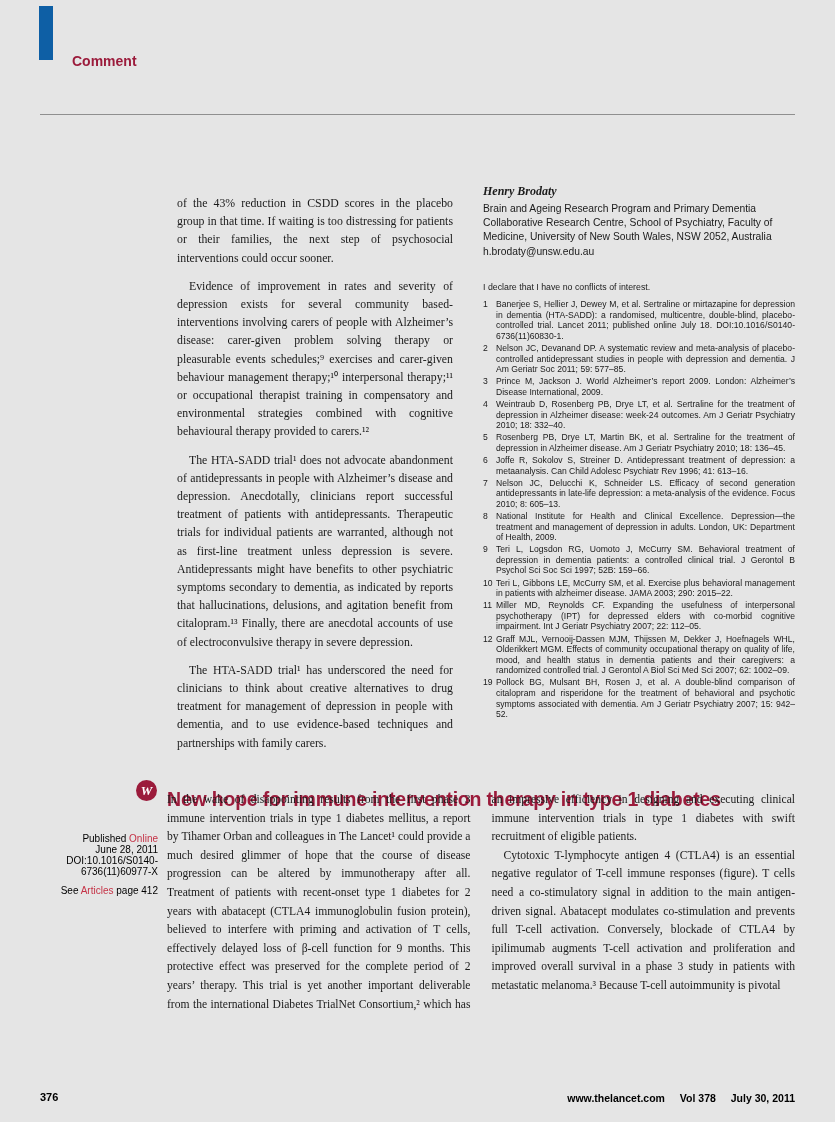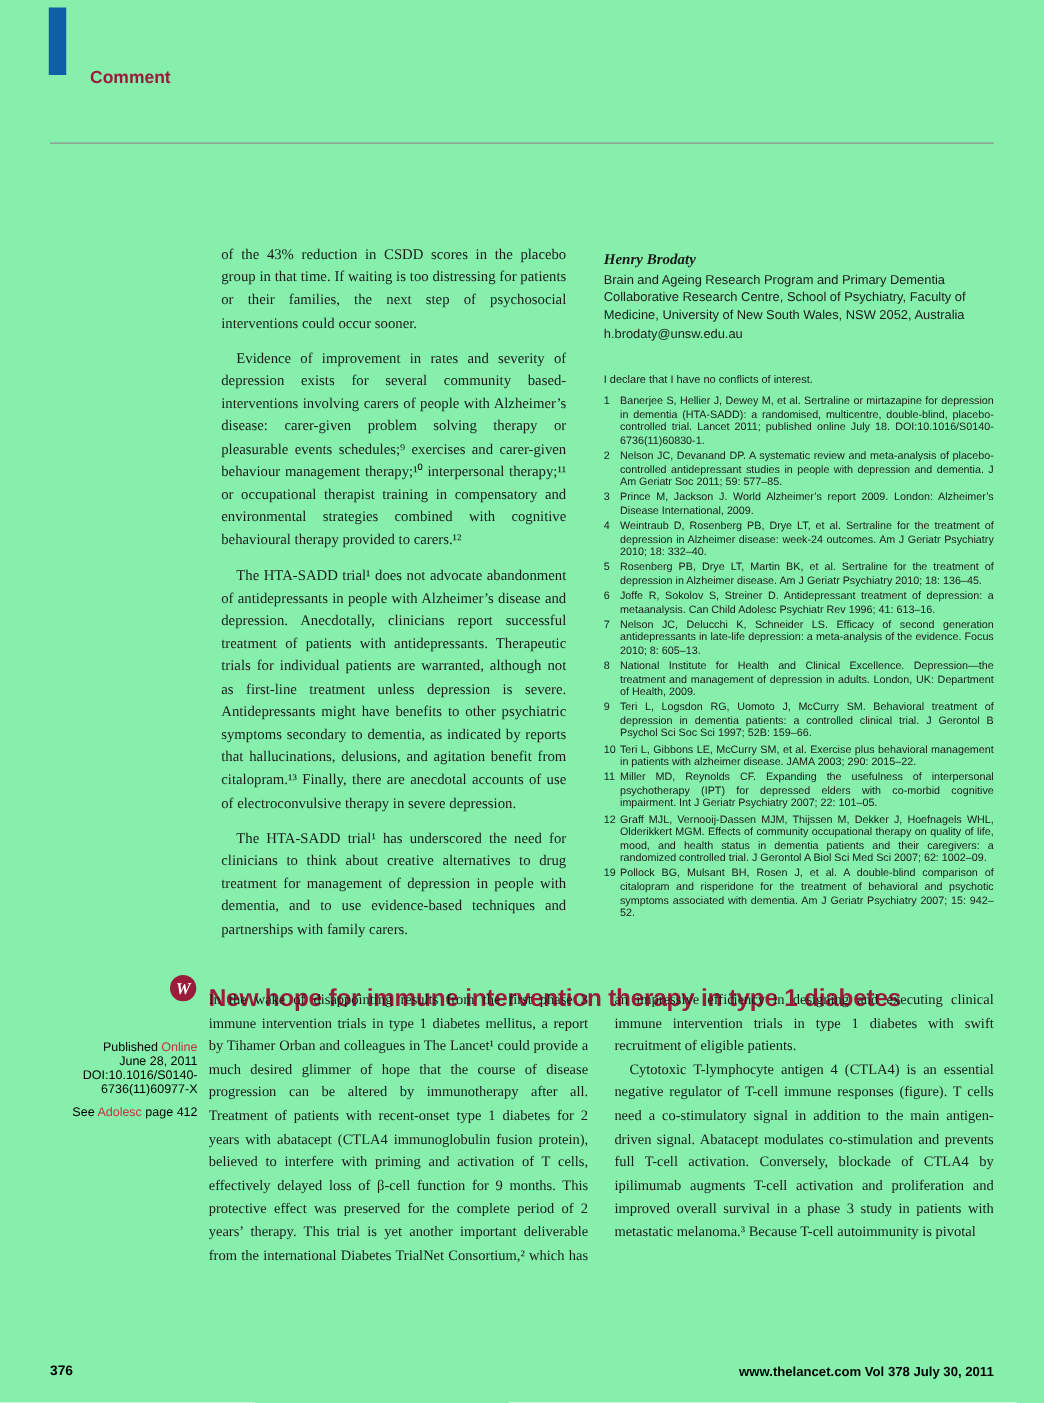--- a/index.html
+++ b/index.html
@@ -1,29 +1,29 @@
 <!DOCTYPE html>
 <html lang="en"><head>
 <meta charset="utf-8">
 <style>
   html,body{margin:0;padding:0;background:#ffffff;}
-  .page{position:relative;width:835px;height:1122px;background:#86efac;overflow:hidden;
+  .page{position:relative;width:835px;height:1122px;background:#e5e5e5;overflow:hidden;
         font-family:"Liberation Sans",sans-serif;color:#1a1a1a;}
 
   .blue-bar{position:absolute;left:39px;top:6px;width:14px;height:54px;background:#0e5fa5;}
   .section-heading{position:absolute;left:72px;top:53px;font-size:14px;font-weight:bold;color:#9b1b3b;}
   .top-rule{position:absolute;left:40px;top:114px;width:755px;height:1px;background:#8f8f8f;}
 
   
   .a1-left{position:absolute;left:167px;top:184px;width:296px;
            font-family:"Liberation Serif",serif;font-size:11.8px;line-height:18.2px;text-align:justify;}
   .a1-left p{margin:10px;}
   .a1-left p + p{text-indent:12px;}
 
-  .a1-right{position:absolute;left:483px;top:200px;width:312px;}
+  .a1-right{position:absolute;left:483px;top:184px;width:312px;}
   .author-name{font-family:"Liberation Serif",serif;font-style:italic;font-weight:bold;
                font-size:12px;margin:0 0 3px 0;}
   .author-affil{font-size:10.3px;line-height:13.8px;}
   .author-email{font-size:10.3px;line-height:13.8px;margin-top:2px;}
   .declaration{margin-top:23px;font-size:8.8px;line-height:11px;}
   .references{margin-top:6px;font-size:8.6px;line-height:10.6px;text-align:justify;}
   .ref{display:flex;margin-bottom:1.5px;}
   .ref-num{width:13px;flex:none;}
   .ref-text{flex:1;}
 
@@ -40,21 +40,21 @@
   .a2-body{position:absolute;left:167px;top:791px;width:628px;height:248px;
            column-count:2;column-gap:21px;overflow:hidden;
            font-family:Liberation Serif, serif;font-size:11.6px;line-height:18.6px;text-align:justify;}
   .a2-body p{margin:0;}
   .a2-body p + p{text-indent:12px;}
 
   
   .footer-page{position:absolute;left:40px;top:1091px;font-size:11px;font-weight:bold;color:#000;}
   .footer-right{position:absolute;right:40px;top:1092px;font-size:10.5px;font-weight:bold;color:#000;
                 text-align:right;}
-  .footer-right .gap{margin-left:0;}
+  .footer-right .gap{margin-left:12px;}
 </style>
 </head>
 <body>
 
 <div class="page">
 
   <div class="blue-bar"></div>
   <div class="section-heading">Comment</div>
   <div class="top-rule"></div>
 
@@ -107,21 +107,21 @@
       <div class="ref">
         <span class="ref-num">9</span>
         <span class="ref-text">Teri L, Logsdon RG, Uomoto J, McCurry SM. Behavioral treatment of depression in dementia patients: a controlled clinical trial. J Gerontol B Psychol Sci Soc Sci 1997; 52B: 159–66.</span>
       </div>
       <div class="ref">
         <span class="ref-num">10</span>
         <span class="ref-text">Teri L, Gibbons LE, McCurry SM, et al. Exercise plus behavioral management in patients with alzheimer disease. JAMA 2003; 290: 2015–22.</span>
       </div>
       <div class="ref">
         <span class="ref-num">11</span>
-        <span class="ref-text">Miller MD, Reynolds CF. Expanding the usefulness of interpersonal psychotherapy (IPT) for depressed elders with co-morbid cognitive impairment. Int J Geriatr Psychiatry 2007; 22: 101–05.</span>
+        <span class="ref-text">Miller MD, Reynolds CF. Expanding the usefulness of interpersonal psychotherapy (IPT) for depressed elders with co-morbid cognitive impairment. Int J Geriatr Psychiatry 2007; 22: 112–05.</span>
       </div>
       <div class="ref">
         <span class="ref-num">12</span>
         <span class="ref-text">Graff MJL, Vernooij-Dassen MJM, Thijssen M, Dekker J, Hoefnagels WHL, Olderikkert MGM. Effects of community occupational therapy on quality of life, mood, and health status in dementia patients and their caregivers: a randomized controlled trial. J Gerontol A Biol Sci Med Sci 2007; 62: 1002–09.</span>
       </div>
       <div class="ref">
         <span class="ref-num">19</span>
         <span class="ref-text">Pollock BG, Mulsant BH, Rosen J, et al. A double-blind comparison of citalopram and risperidone for the treatment of behavioral and psychotic symptoms associated with dementia. Am J Geriatr Psychiatry 2007; 15: 942–52.</span>
       </div>
     </div>
@@ -130,21 +130,21 @@
   <div class="w-icon">W</div>
   <h1 class="a2-title">New hope for immune intervention therapy in type 1 diabetes</h1>
 
   <div class="a2-margin">
     <div>
       <span>Published </span><span class="red">Online</span>
     </div>
     <div>June 28, 2011</div>
     <div>DOI:10.1016/S0140-6736(11)60977-X</div>
     <div class="see-note">
-      <span>See </span><span class="red">Adolesc</span><span> page 412</span>
+      <span>See </span><span class="red">Articles</span><span> page 412</span>
     </div>
   </div>
 
   <div class="a2-body">
     <p>In the wake of disappointing results from the first phase 3 immune intervention trials in type 1 diabetes mellitus, a report by Tihamer Orban and colleagues in The Lancet¹ could provide a much desired glimmer of hope that the course of disease progression can be altered by immunotherapy after all. Treatment of patients with recent-onset type 1 diabetes for 2 years with abatacept (CTLA4 immunoglobulin fusion protein), believed to interfere with priming and activation of T cells, effectively delayed loss of β-cell function for 9 months. This protective effect was preserved for the complete period of 2 years’ therapy. This trial is yet another important deliverable from the international Diabetes TrialNet Consortium,² which has an impressive efficiency in designing and executing clinical immune intervention trials in type 1 diabetes with swift recruitment of eligible patients.</p>
     <p>Cytotoxic T-lymphocyte antigen 4 (CTLA4) is an essential negative regulator of T-cell immune responses (figure). T cells need a co-stimulatory signal in addition to the main antigen-driven signal. Abatacept modulates co-stimulation and prevents full T-cell activation. Conversely, blockade of CTLA4 by ipilimumab augments T-cell activation and proliferation and improved overall survival in a phase 3 study in patients with metastatic melanoma.³ Because T-cell autoimmunity is pivotal</p>
   </div>
 
   <div class="footer-page">376</div>
   <div class="footer-right">

